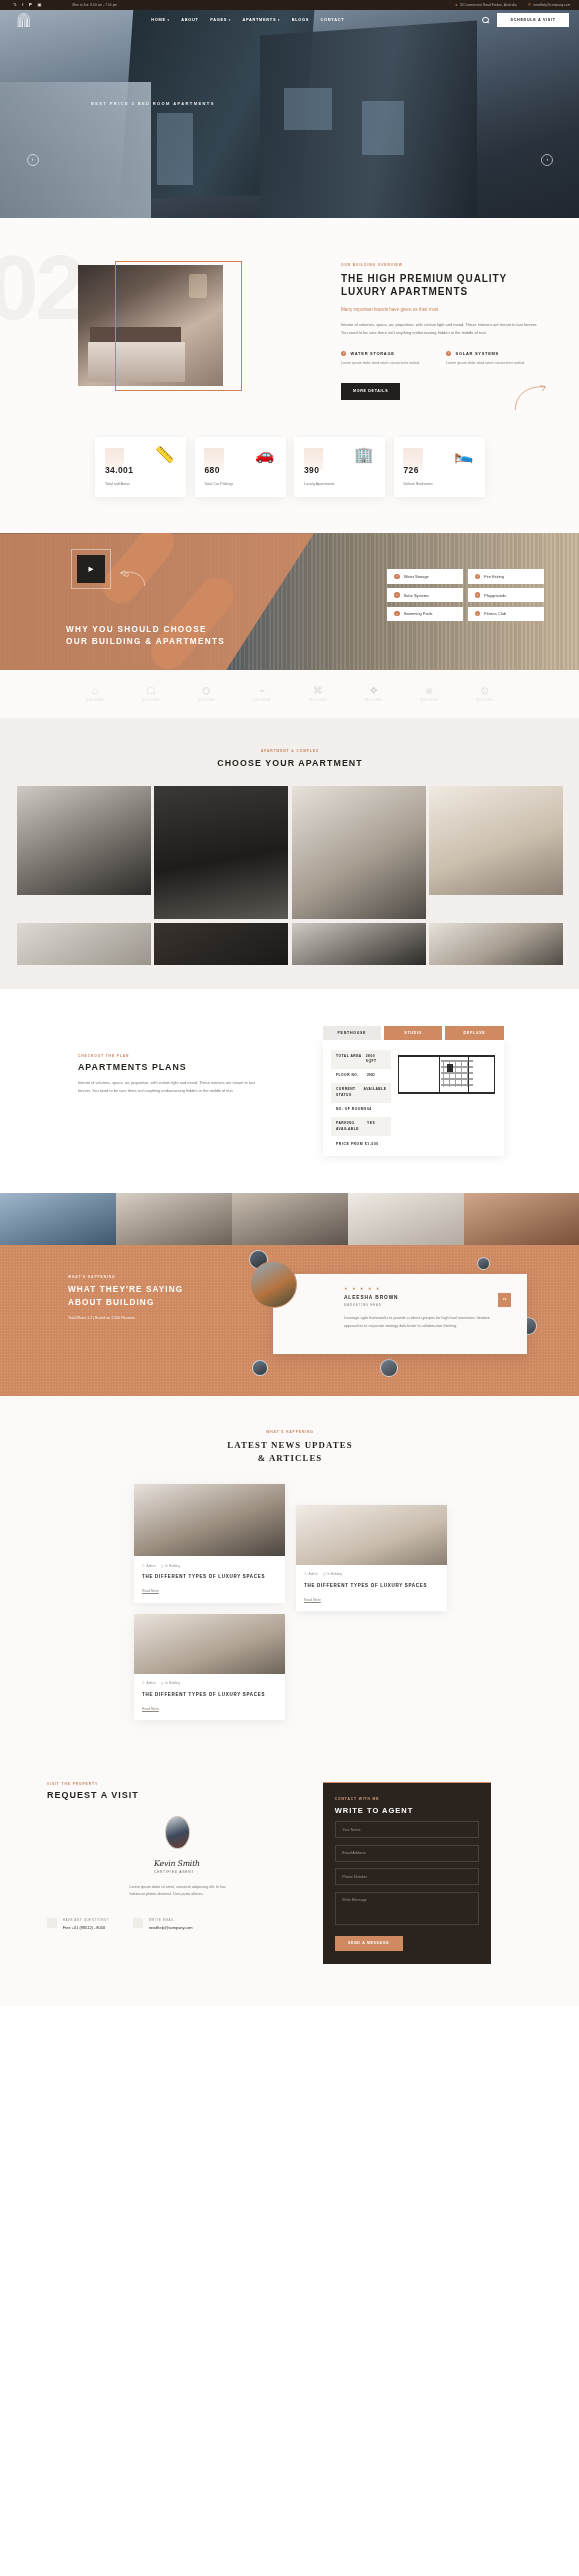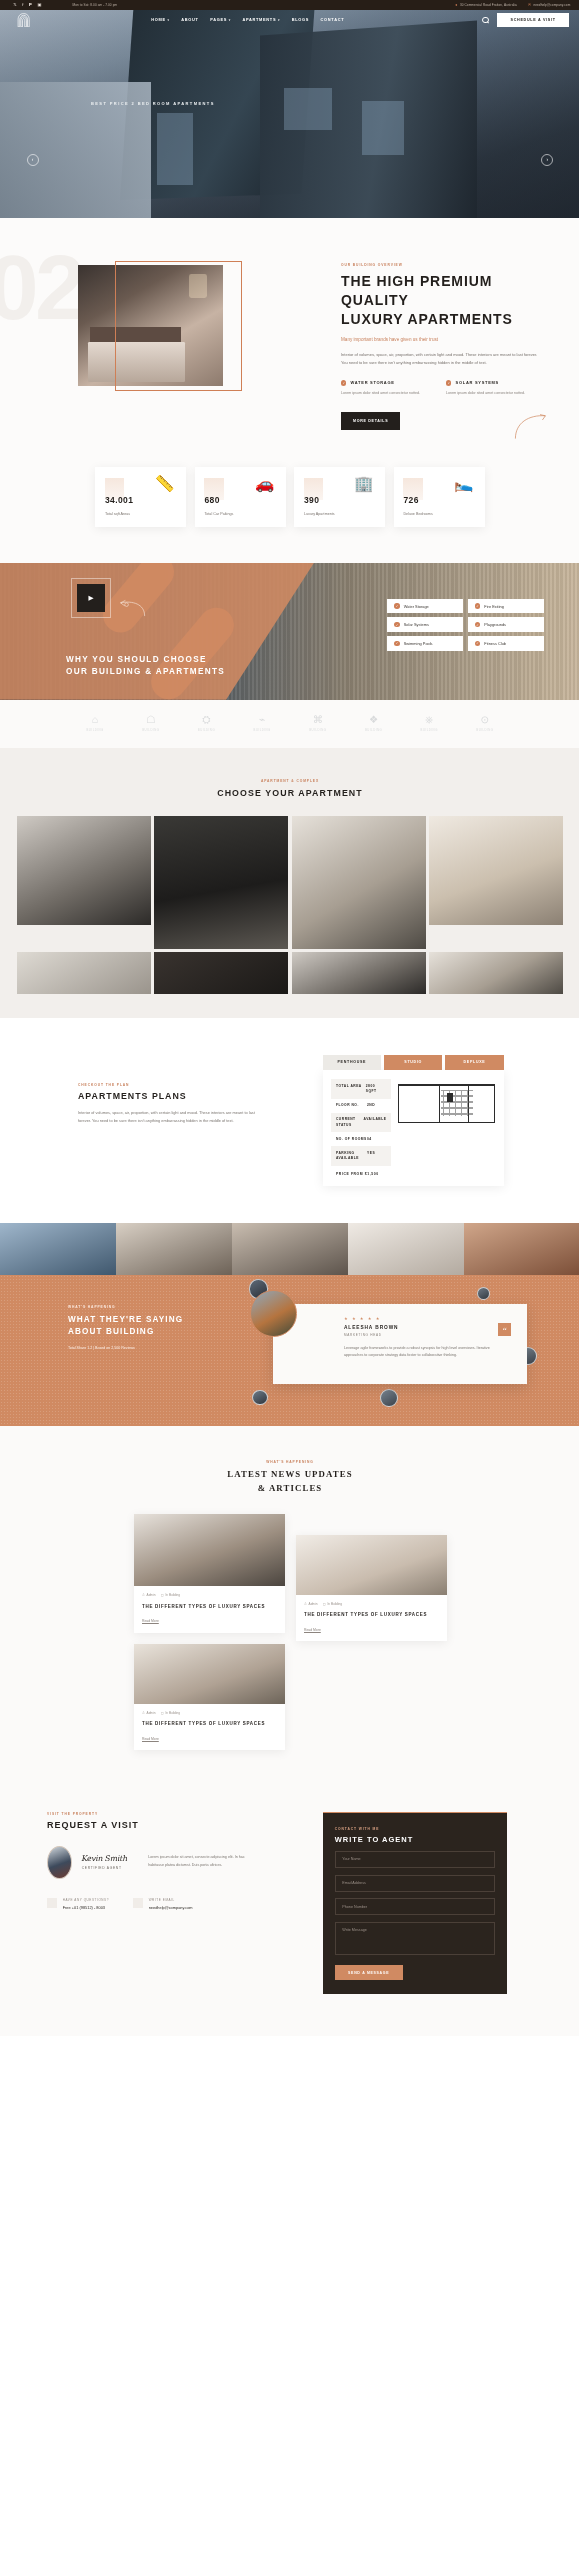--- a/index.html
+++ b/index.html
@@ -71,21 +71,21 @@
   .ov-img{ position:relative; width:217px; height:136px; margin-left:54px;}
   .ov-img .pic{position:absolute;left:0;top:4.8px;width:145px;height:121px;
     background:linear-gradient(150deg,#3a3330 0%,#6a5a50 30%,#c7b3a4 62%,#8d7a6d 100%);}
   .ov-img .pic .lamp{position:absolute;right:15.7px;top:8.5px;width:18px;height:24px;background:rgba(255,236,200,.35);border-radius:2.4px;}
   .ov-img .pic .bed{position:absolute;left:9.7px;bottom:4.8px;width:97px;height:40px;background:linear-gradient(180deg,#e4d9d0,#b7a79a);border-radius:1.2px;}
   .ov-img .pic .hdb{position:absolute;left:12px;bottom:35px;width:91px;height:24px;background:#5d4b42;}
   .ov-img .frm{position:absolute;left:37px;top:0;width:127px;height:130px;border:1.2px solid #cf7f56;}
   .ov-txt{ margin-left:46px; width:199px; padding-top:2.4px;}
   .eyebrow{ color:#c8805c; font-size:3.3px; letter-spacing:0.9px; font-weight:700;
     font-family:"Liberation Sans Narrow","Liberation Sans",sans-serif;}
-  .ov-txt h2{ font-size:14px;line-height:1.35;letter-spacing:0.9px;margin-top:4.8px;color:#231f1c;font-weight:700;
+  .ov-txt h2{ font-size:10px;line-height:1.35;letter-spacing:0.9px;margin-top:4.8px;color:#231f1c;font-weight:700;
     font-family:"Liberation Sans Narrow","Liberation Sans",sans-serif;}
   .ov-trust{ color:#c8805c;font-size:4.6px;margin-top:8.5px;}
   .ov-p{ color:#77716c;font-size:4px;line-height:2.05;margin-top:8.5px;}
   .feat-row{ display:flex; margin-top:13.3px; gap:23px;}
   .feat{ width:82px;}
   .feat .hd{ display:flex;align-items:center;gap:4.2px;}
   .chk{ width:5.4px;height:5.4px;border-radius:50%;background:#cf7f56;color:#fff;font-size:3px;
     display:flex;align-items:center;justify-content:center;flex:none;}
   .feat .ttl{ font-size:4px;font-weight:700;letter-spacing:0.7px;color:#231f1c;
     font-family:"Liberation Sans Narrow","Liberation Sans",sans-serif;}
@@ -214,34 +214,34 @@
   .nmeta{font-size:3.1px;color:#9b938d;display:flex;gap:5.4px;align-items:center;}
   .nmeta .d{display:flex;gap:1.8px;align-items:center;}
   .ncard h3{font-size:4.5px;letter-spacing:0.7px;line-height:1.75;margin-top:5.4px;color:#231f1c;font-weight:700;
     font-family:"Liberation Sans Narrow","Liberation Sans",sans-serif;}
   .rmore{font-size:3.4px;color:#8c847e;margin-top:8.5px;display:inline-block;}
   
   .visit{background:#fbfaf9;padding:26.6px 0 42px;display:flex;position:relative;}
   .visit .left{width:260px;margin-left:47px;}
   .visit h2{font-size:9px;letter-spacing:1px;margin-top:4.2px;color:#231f1c;font-weight:700;
     font-family:"Liberation Sans Narrow","Liberation Sans",sans-serif;}
-  .agent{display:flex;gap:9.7px;margin-top:15.7px;align-items:center;}
+  .agent{display:flex;gap:9.7px;margin-top:15.7px;align-items:center;flex-direction:column;}
   .ava{width:25px;height:33px;border-radius:50%;border:0.6px solid #d3c6bb;
     background:linear-gradient(160deg,#cfd6dc,#3d4a5c 55%,#6c3c33);flex:none;}
   .sig{font-family:"DejaVu Serif",serif;font-style:italic;font-size:7.8px;color:#231f1c;letter-spacing:-0.2px;}
   .agrole{font-size:3.3px;letter-spacing:0.7px;color:#6e6862;margin-top:2.4px;
     font-family:"Liberation Sans Narrow","Liberation Sans",sans-serif;}
   .agtxt{font-size:3.7px;color:#7b7570;line-height:2.05;width:106px;margin-left:11px;}
   .contacts{display:flex;gap:24px;margin-top:19.3px;}
   .ct{display:flex;gap:5.4px;align-items:flex-start;}
   .ct .box{width:10.3px;height:10.3px;background:#f0ece8;flex:none;}
   .ct .k{font-size:3px;letter-spacing:0.6px;color:#948b84;
     font-family:"Liberation Sans Narrow","Liberation Sans",sans-serif;}
   .ct .v{font-size:3.9px;color:#2e2a26;margin-top:3px;}
-  .form{width:184px;margin-left:15.7px;background:#2b241e;padding:14.5px 12px 13.3px;border-top:1.8px solid #d08a62;position:relative;}
+  .form{width:168px;margin-left:15.7px;background:#2b241e;padding:14.5px 12px 13.3px;border-top:1.8px solid #d08a62;position:relative;}
   .form .eyebrow{color:#d9a183;}
   .form h3{color:#fff;font-size:7.5px;letter-spacing:1px;margin-top:4.2px;font-weight:700;
     font-family:"Liberation Sans Narrow","Liberation Sans",sans-serif;}
   .fin{width:100%;height:17px;background:transparent;border:0.6px solid #4b4038;margin-top:6.6px;
     color:#cfc6bf;font-size:3.7px;padding:0 6.6px;font-family:"Liberation Sans",sans-serif;}
   .fta{height:33px;padding-top:5.4px;resize:none;}
   .fbtn{margin-top:8.5px;background:#d08a62;color:#fff;border:none;width:68px;height:15px;font-size:3.5px;
     letter-spacing:0.7px;font-weight:700;cursor:pointer;
     font-family:"Liberation Sans Narrow","Liberation Sans",sans-serif;}
   ::placeholder{color:#9a8f87;}

